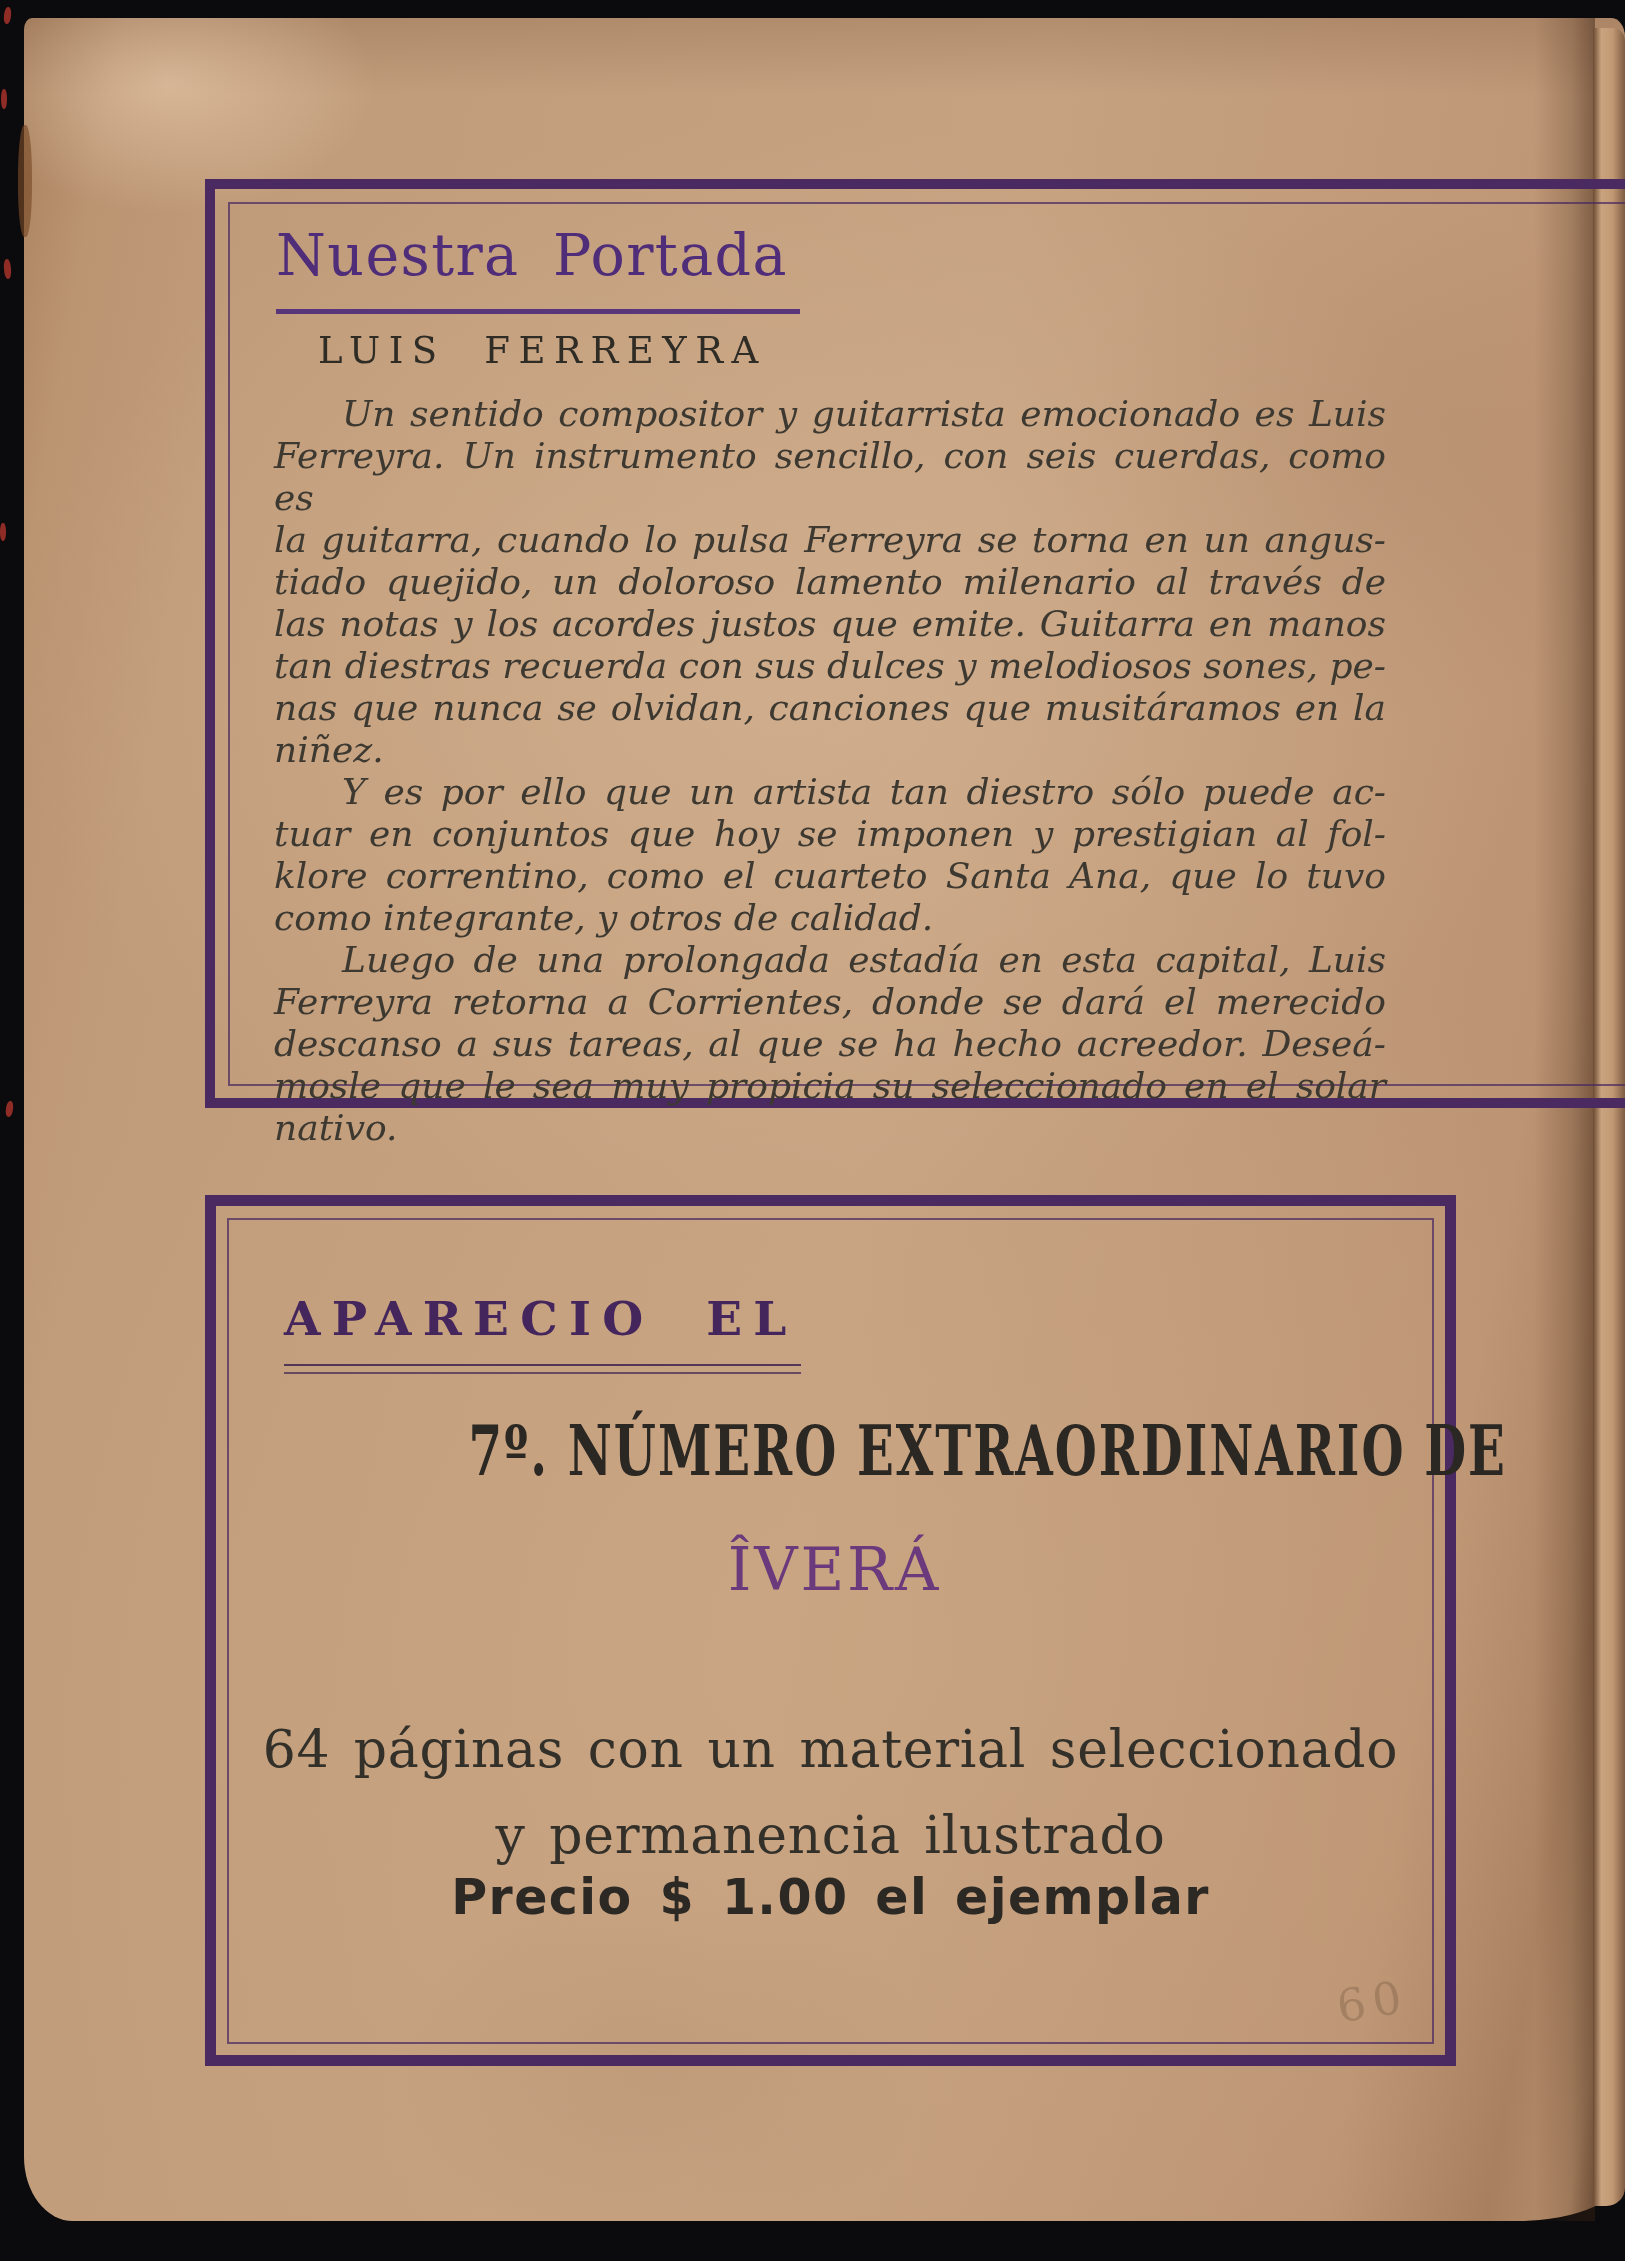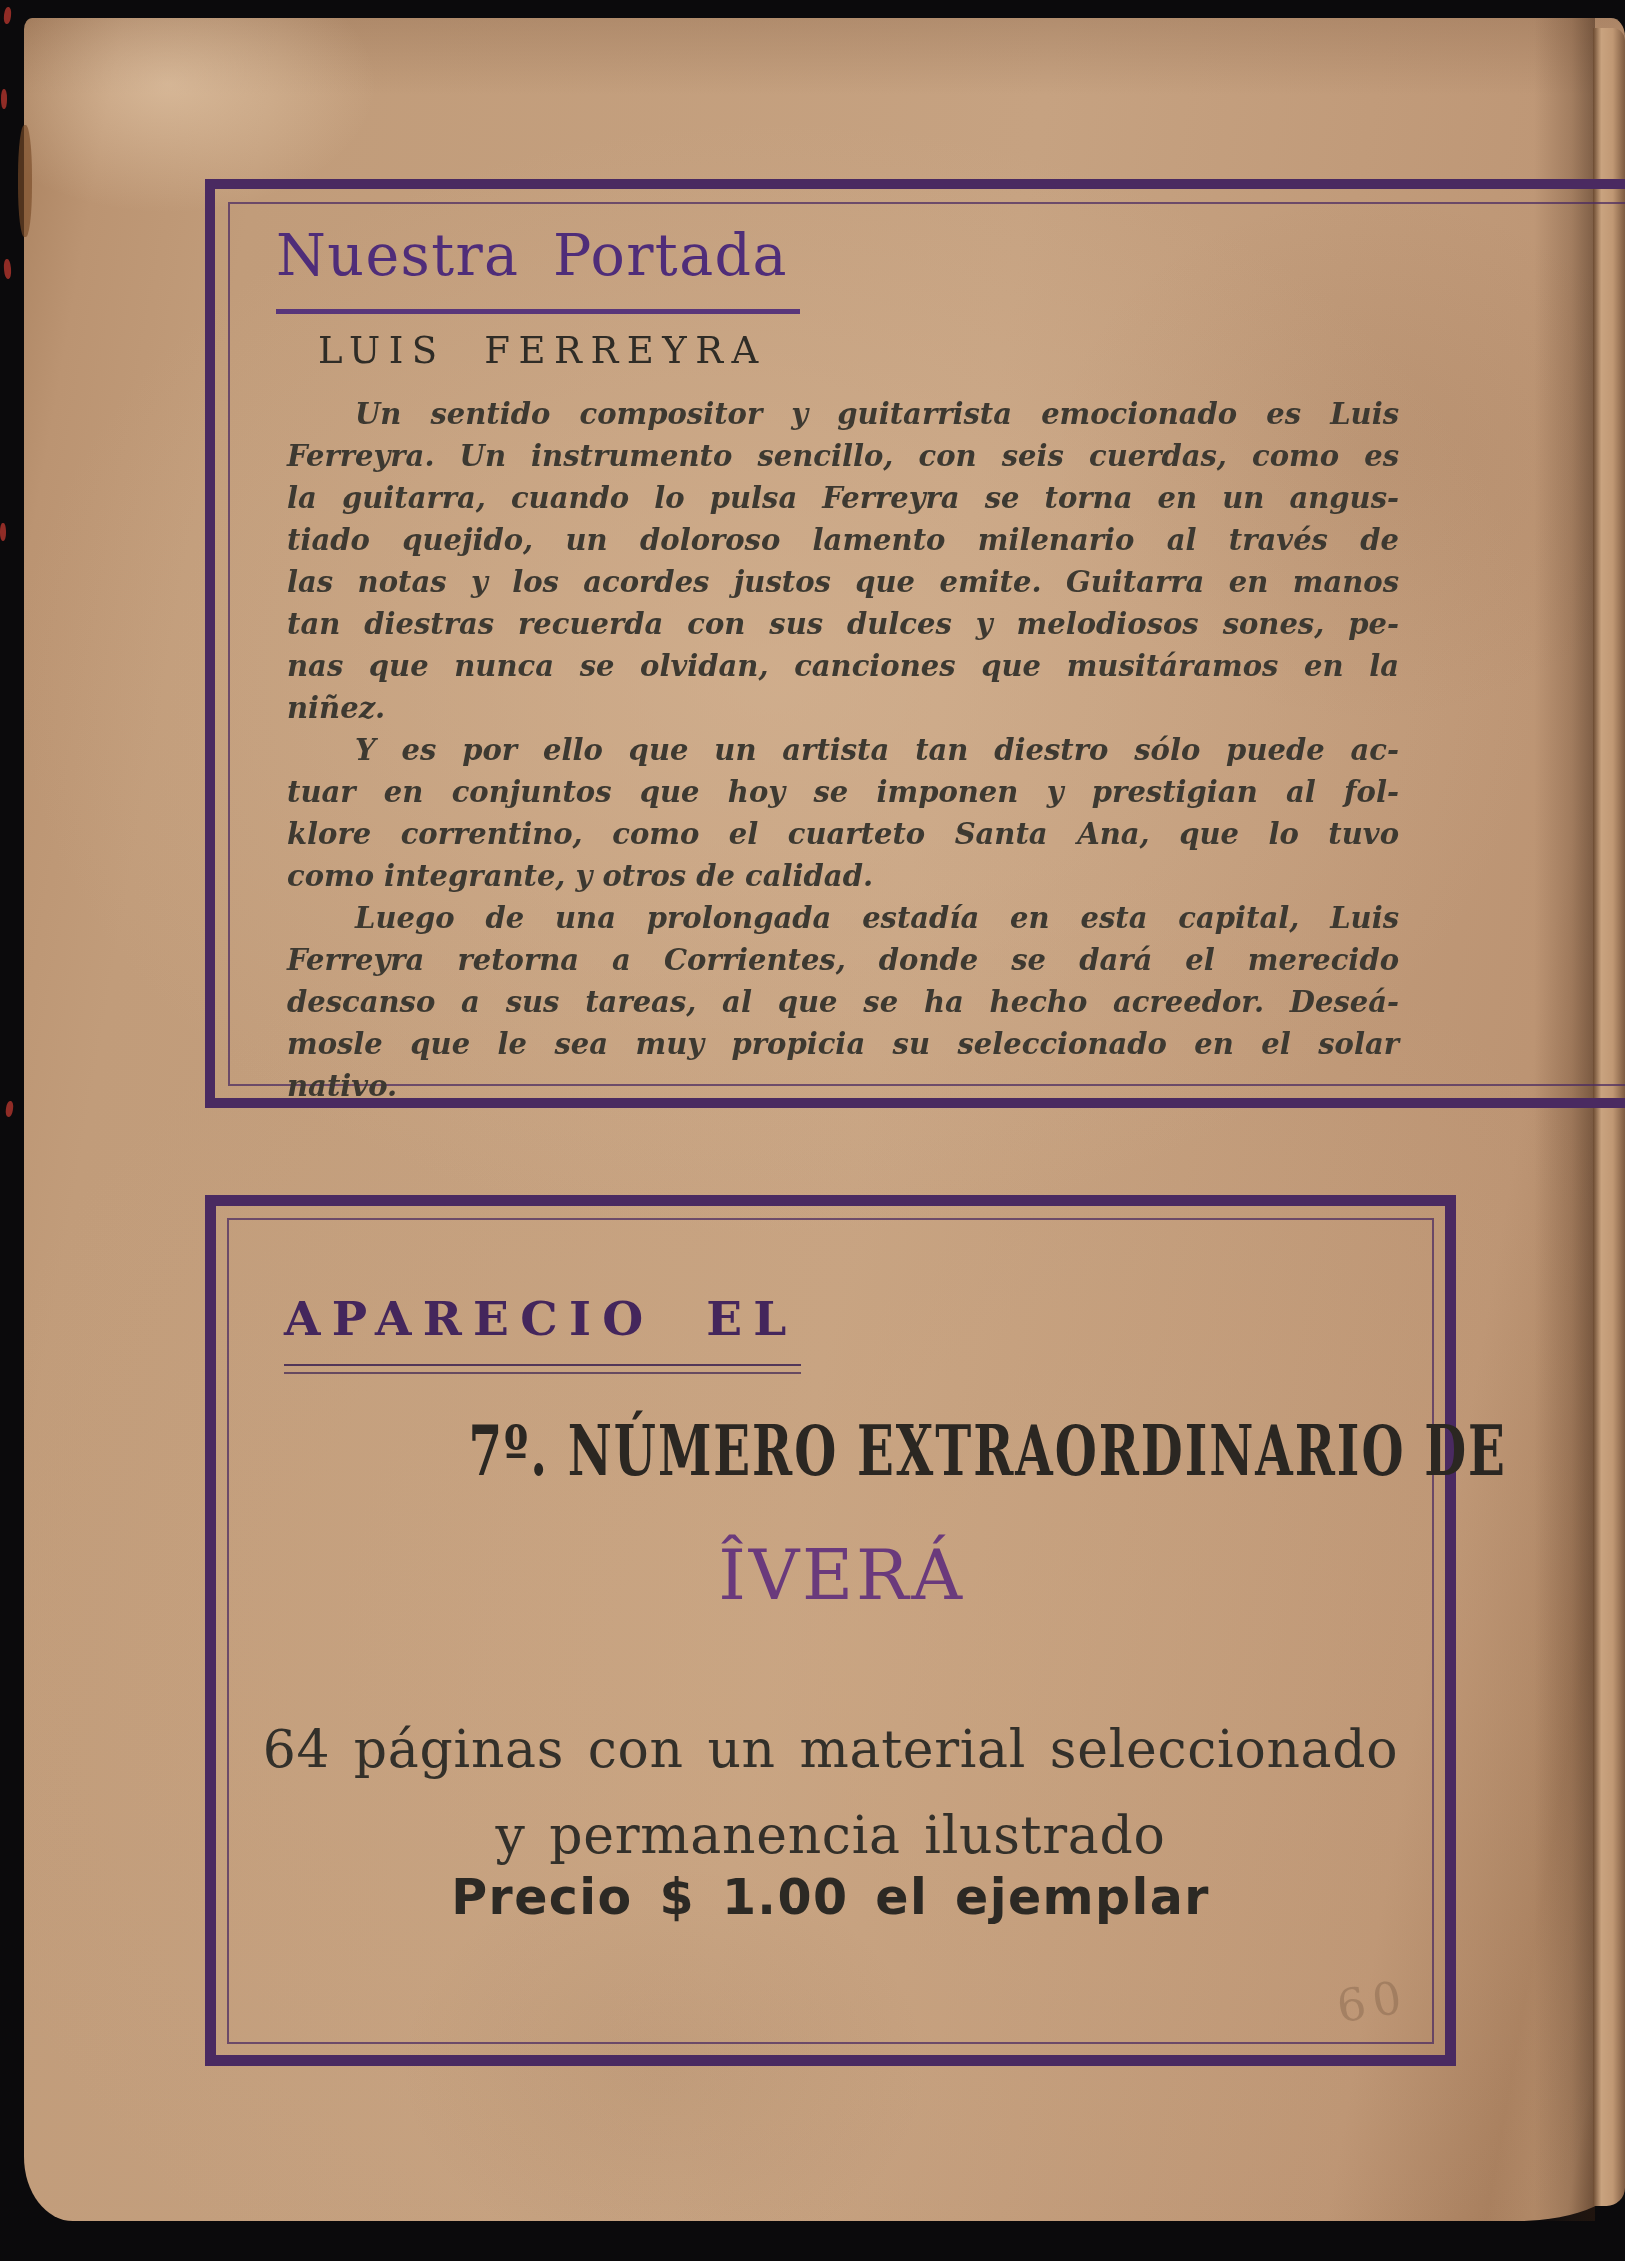--- a/index.html
+++ b/index.html
@@ -45,37 +45,37 @@
   .box{position:absolute;background:transparent;}
   .box .innerline{position:absolute;border:2.1px solid rgba(74,42,97,.72);pointer-events:none;}
 
   .portada{left:181px;top:161px;width:1492px;height:929px;border:10px solid var(--frame);}
   .portada .innerline{left:12.7px;top:12.7px;right:12.7px;bottom:12.7px;}
   .ptitle{position:absolute;left:61px;top:37px;font-size:57px;line-height:1.05;font-weight:500;
     color:var(--title-purple);letter-spacing:1.4px;word-spacing:14px;white-space:nowrap;}
   .punder{position:absolute;left:61px;top:120px;width:524px;height:5px;background:var(--title-purple);opacity:.92;}
   .psub{position:absolute;left:103px;top:140px;font-size:37px;font-weight:500;color:#2f2c26;
     letter-spacing:8.5px;word-spacing:18.4px;white-space:nowrap;}
-  .pbody{position:absolute;left:72px;top:204px;width:1112px;font-style:italic;
-    font-size:29px;line-height:42px;color:var(--ink);font-weight:bold;}
+  .pbody{position:absolute;left:59px;top:204px;width:1112px;font-style:italic;
+    font-size:36px;line-height:42px;color:var(--ink);}
   .pbody .line{text-align:justify;text-align-last:justify;white-space:normal;}
   .pbody .line.last{text-align-last:left;}
   .pbody .line.indent{padding-left:68px;}
 
   .ad{left:181px;top:1177px;width:1251px;height:871px;border:11.3px solid var(--frame);}
   .ad .innerline{left:11.3px;top:11.3px;right:11.3px;bottom:11.3px;border-width:2.1px;}
   .kicker{position:absolute;left:68px;top:85px;font-size:47px;font-weight:bold;
     color:#44265c;letter-spacing:11.3px;word-spacing:24px;white-space:nowrap;}
   .kunder{position:absolute;left:68px;top:158px;width:517px;height:9.2px;
     border-top:2.8px solid rgba(62,36,82,.85);border-bottom:2.8px solid rgba(62,36,82,.7);}
   .headline{position:absolute;left:0;top:204px;width:100%;text-align:center;white-space:nowrap;padding-left:30px;}
   .headline .cond{display:inline-block;transform:scaleX(.70);transform-origin:center;
     font-size:69px;font-weight:bold;color:var(--display-ink);letter-spacing:2.8px;}
-  .brand{position:absolute;left:11px;top:328px;width:100%;text-align:center;
-    font-size:70px;font-weight:500;color:var(--brand-purple);letter-spacing:2.8px;white-space:nowrap;}
+  .brand{position:absolute;left:4px;top:328px;width:100%;text-align:center;
+    font-size:60px;font-weight:500;color:var(--brand-purple);letter-spacing:2.8px;white-space:nowrap;}
   .detail{position:absolute;left:0;width:100%;text-align:center;font-size:52px;
     color:#33302a;letter-spacing:0.7px;word-spacing:6.4px;white-space:nowrap;}
   .d1{top:513px;}
   .d2{top:599px;}
   .price{position:absolute;left:0;top:663px;width:100%;text-align:center;
     font-family:"DejaVu Sans", sans-serif;font-weight:bold;font-size:49px;
     color:#2c2924;letter-spacing:1.4px;word-spacing:8.5px;white-space:nowrap;}
   .pencil{position:absolute;right:37px;top:769px;font-size:45px;color:rgba(108,80,60,.32);
     transform:rotate(-9deg);letter-spacing:7px;}
 

